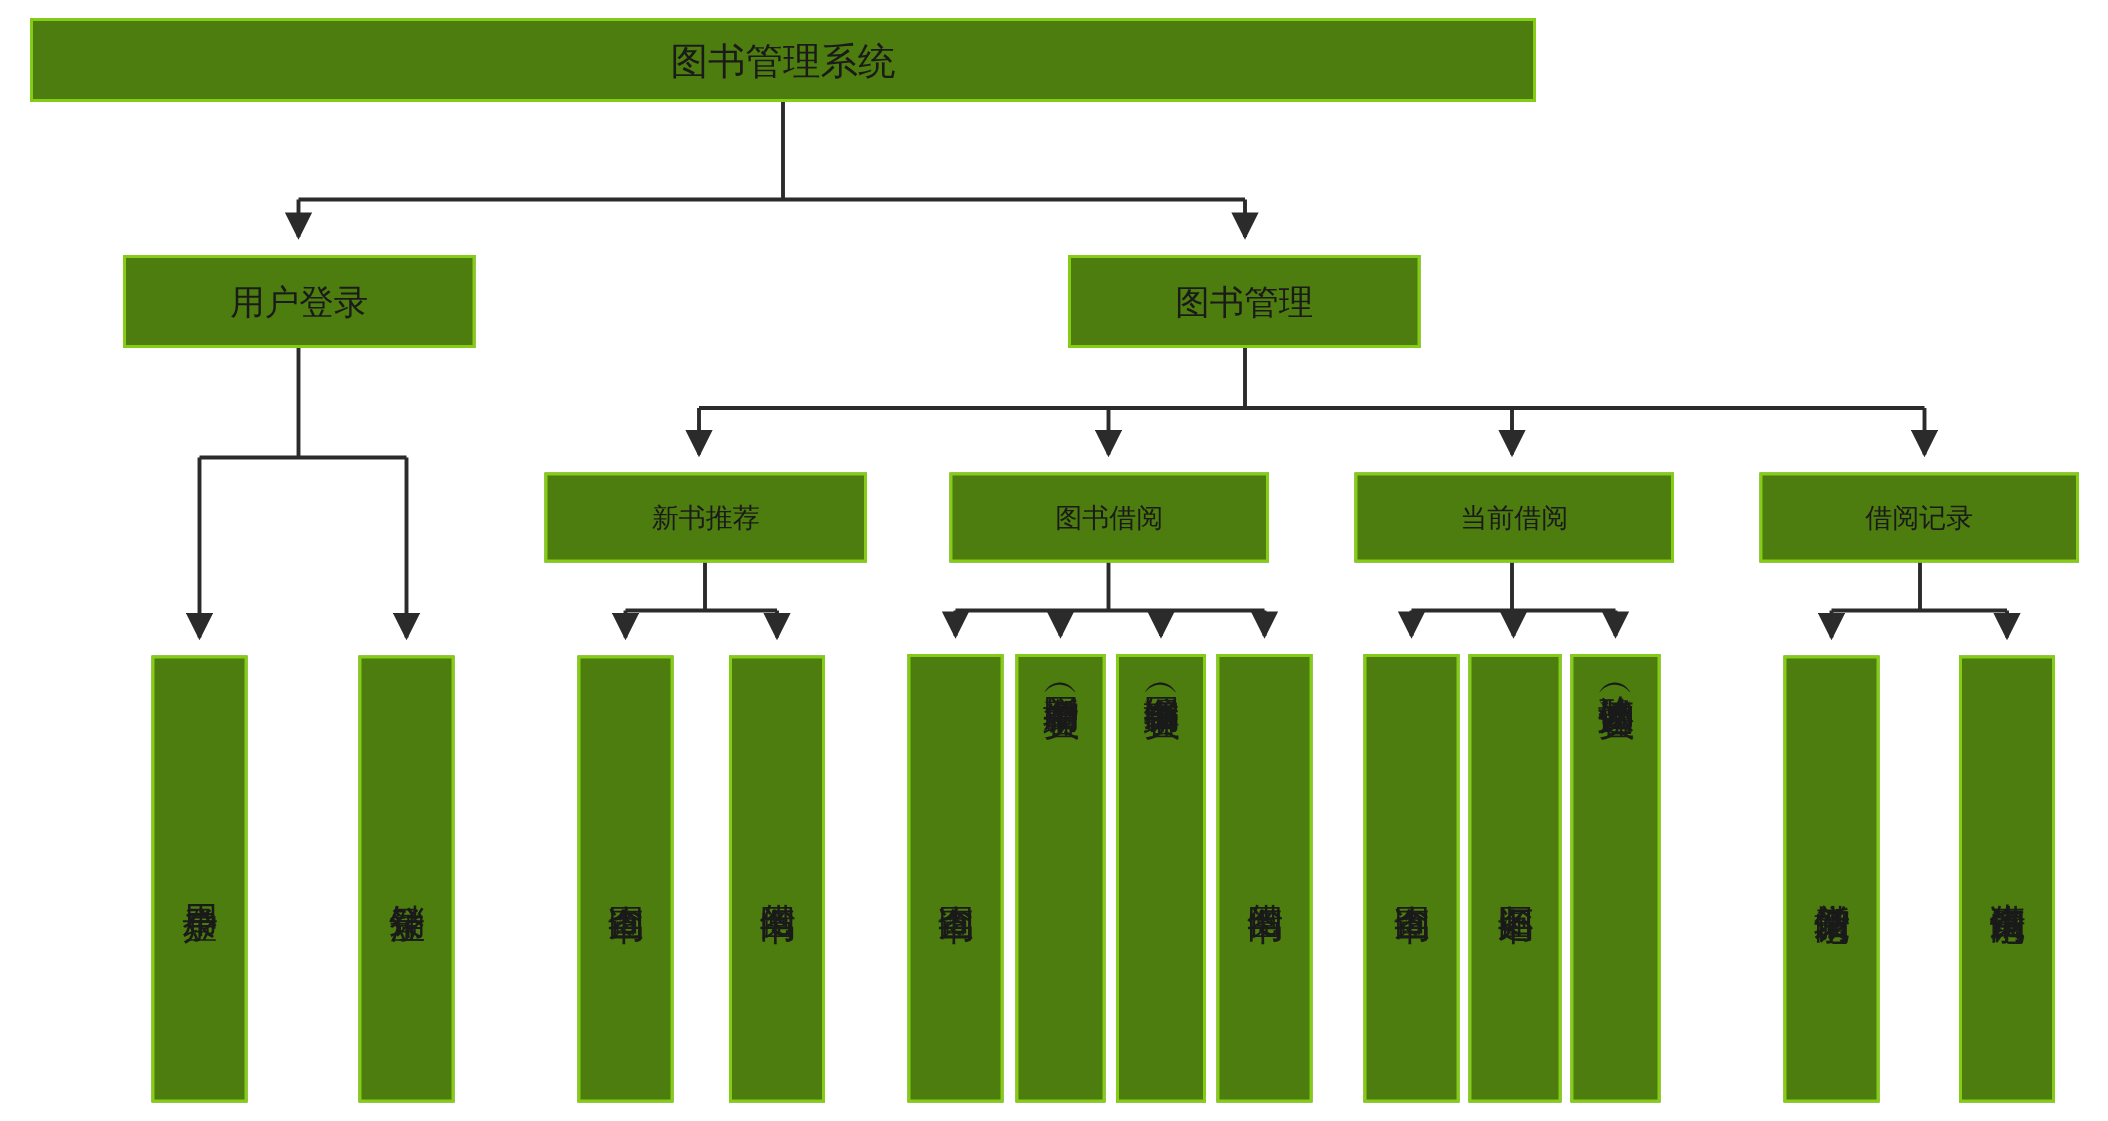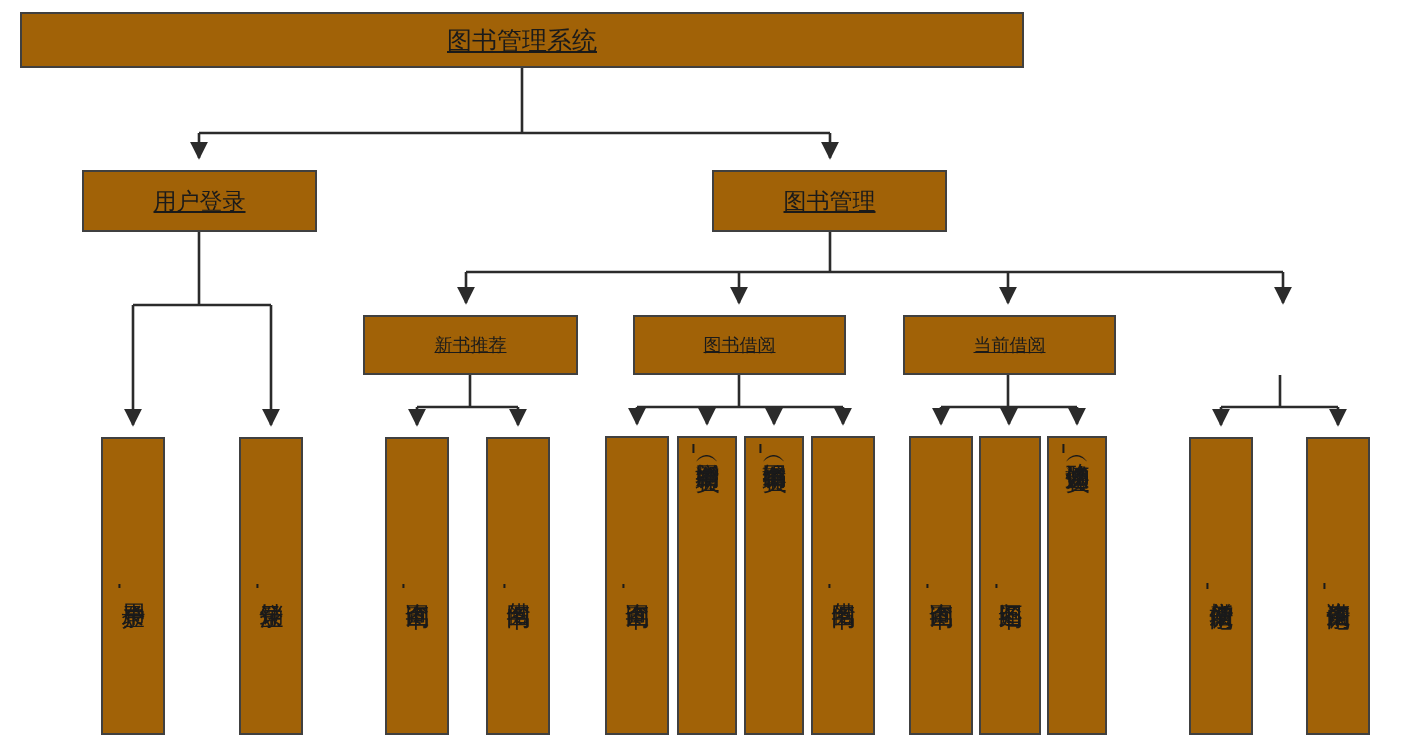--- a/index.html
+++ b/index.html
@@ -22,27 +22,26 @@
     position: absolute;
     left: 0;
     top: 0;
     width: 1405px;
     height: 747px;
     pointer-events: none;
   }
   .node {
     position: absolute;
     box-sizing: border-box;
-    background: #a16207;
-    border: 2px solid #404040;
+    background: #4d7c0f;
+    border: 2px solid #84cc16;
     display: flex;
     align-items: center;
     justify-content: center;
     color: #1a1a1a;
-    text-decoration: underline;
   }
   .node.root {
     font-size: 25px;
   }
   .node.lvl2 {
     font-size: 23px;
   }
   .node.lvl3 {
     font-size: 18px;
   }
@@ -140,20 +139,23 @@
 
   <div class="node lvl3" style="left:363px; top:315px; width:215px; height:60px;">
     <span class="node-label">新书推荐</span>
   </div>
   <div class="node lvl3" style="left:633px; top:315px; width:213px; height:60px;">
     <span class="node-label">图书借阅</span>
   </div>
   <div class="node lvl3" style="left:903px; top:315px; width:213px; height:60px;text-align:center;">
     <span class="node-label">当前借阅</span>
   </div>
+  <div class="node lvl3" style="left:1173px; top:315px; width:213px; height:60px;">
+    <span class="node-label">借阅记录</span>
+  </div>
 
   <div class="node leaf" style="left:101px; top:437px; width:64px; height:298px;">
     <span class="node-label">用户登录</span>
   </div>
   <div class="node leaf" style="left:239px; top:437px; width:64px; height:298px;">
     <span class="node-label">注销登录</span>
   </div>
 
   <div class="node leaf" style="left:385px; top:437px; width:64px; height:298px;">
     <span class="node-label">查询图书</span>

